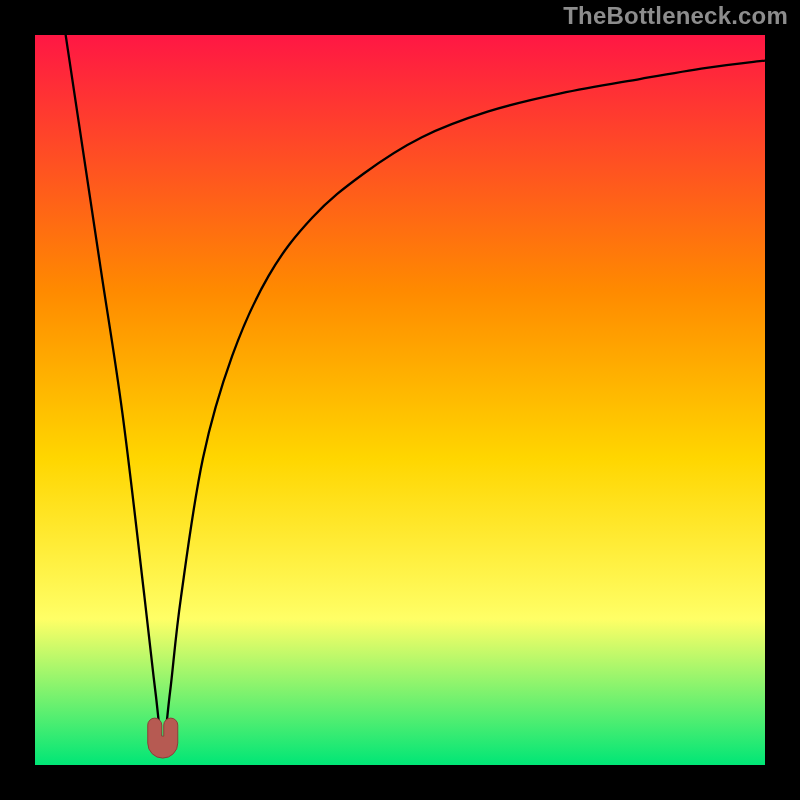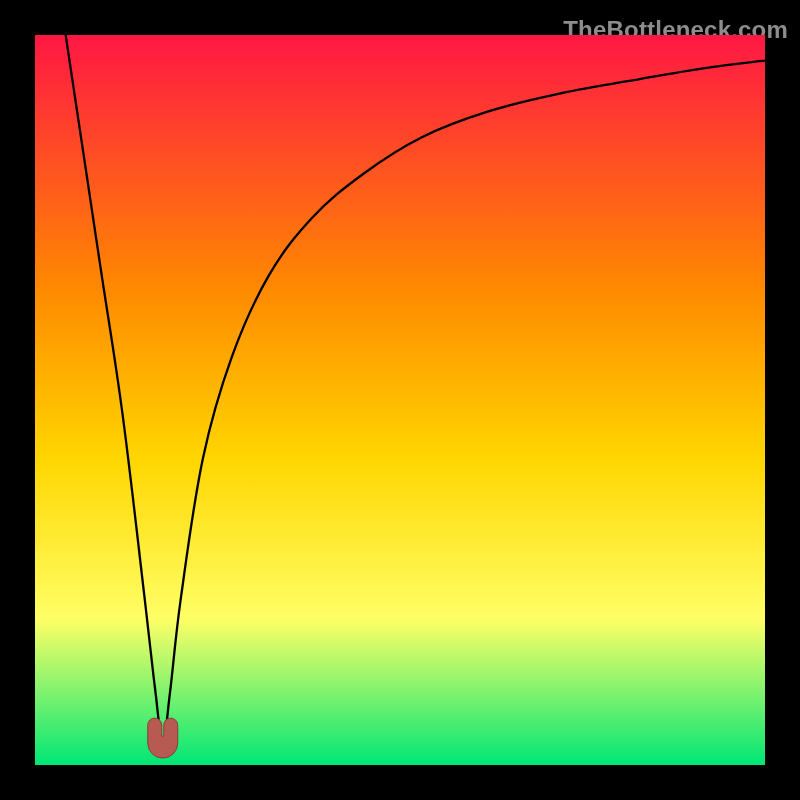--- a/index.html
+++ b/index.html
@@ -21,21 +21,21 @@
   .plot {
     position: absolute;
     left: 35px;
     top: 35px;
     width: 730px;
     height: 730px;
     overflow: hidden;
   }
   .watermark {
     position: absolute;
-    top: 16px;
+    top: 2px;
     right: 12px;
     font-family: Arial, Helvetica, sans-serif;
     font-size: 24px;
     font-weight: 600;
     color: #8d8d8d;
     letter-spacing: 0.2px;
     user-select: none;
   }
 </style>
 </head>

